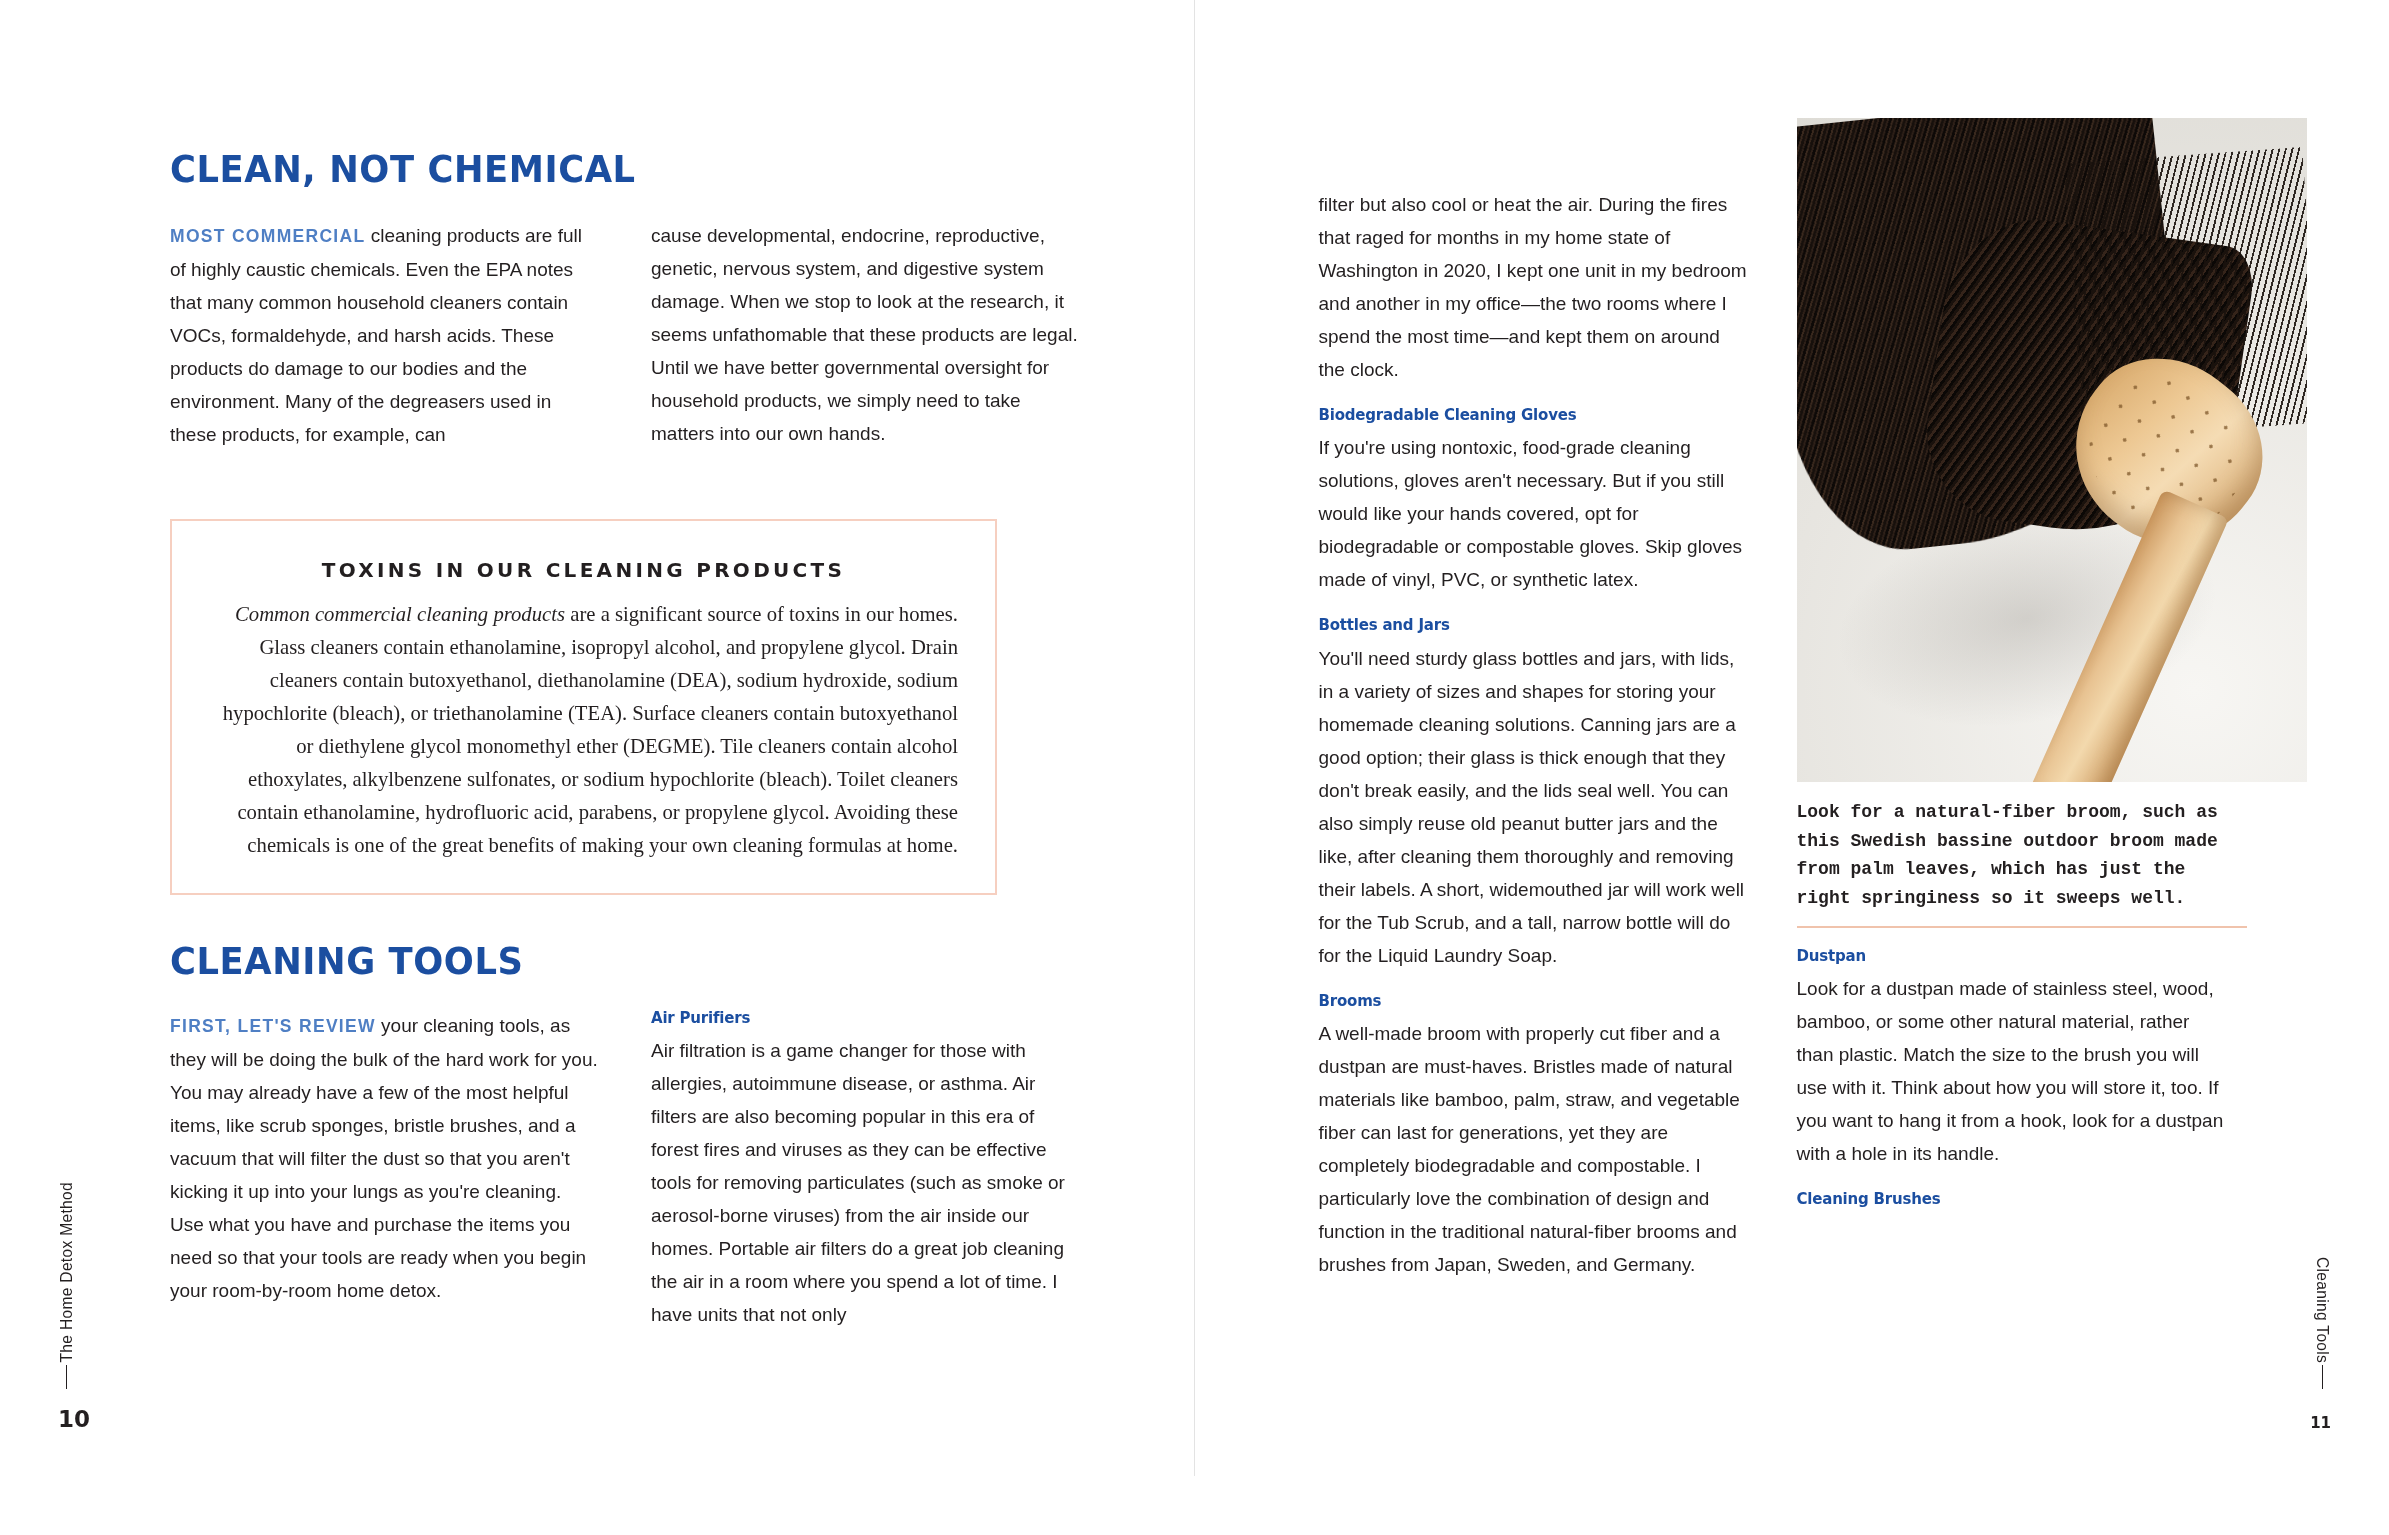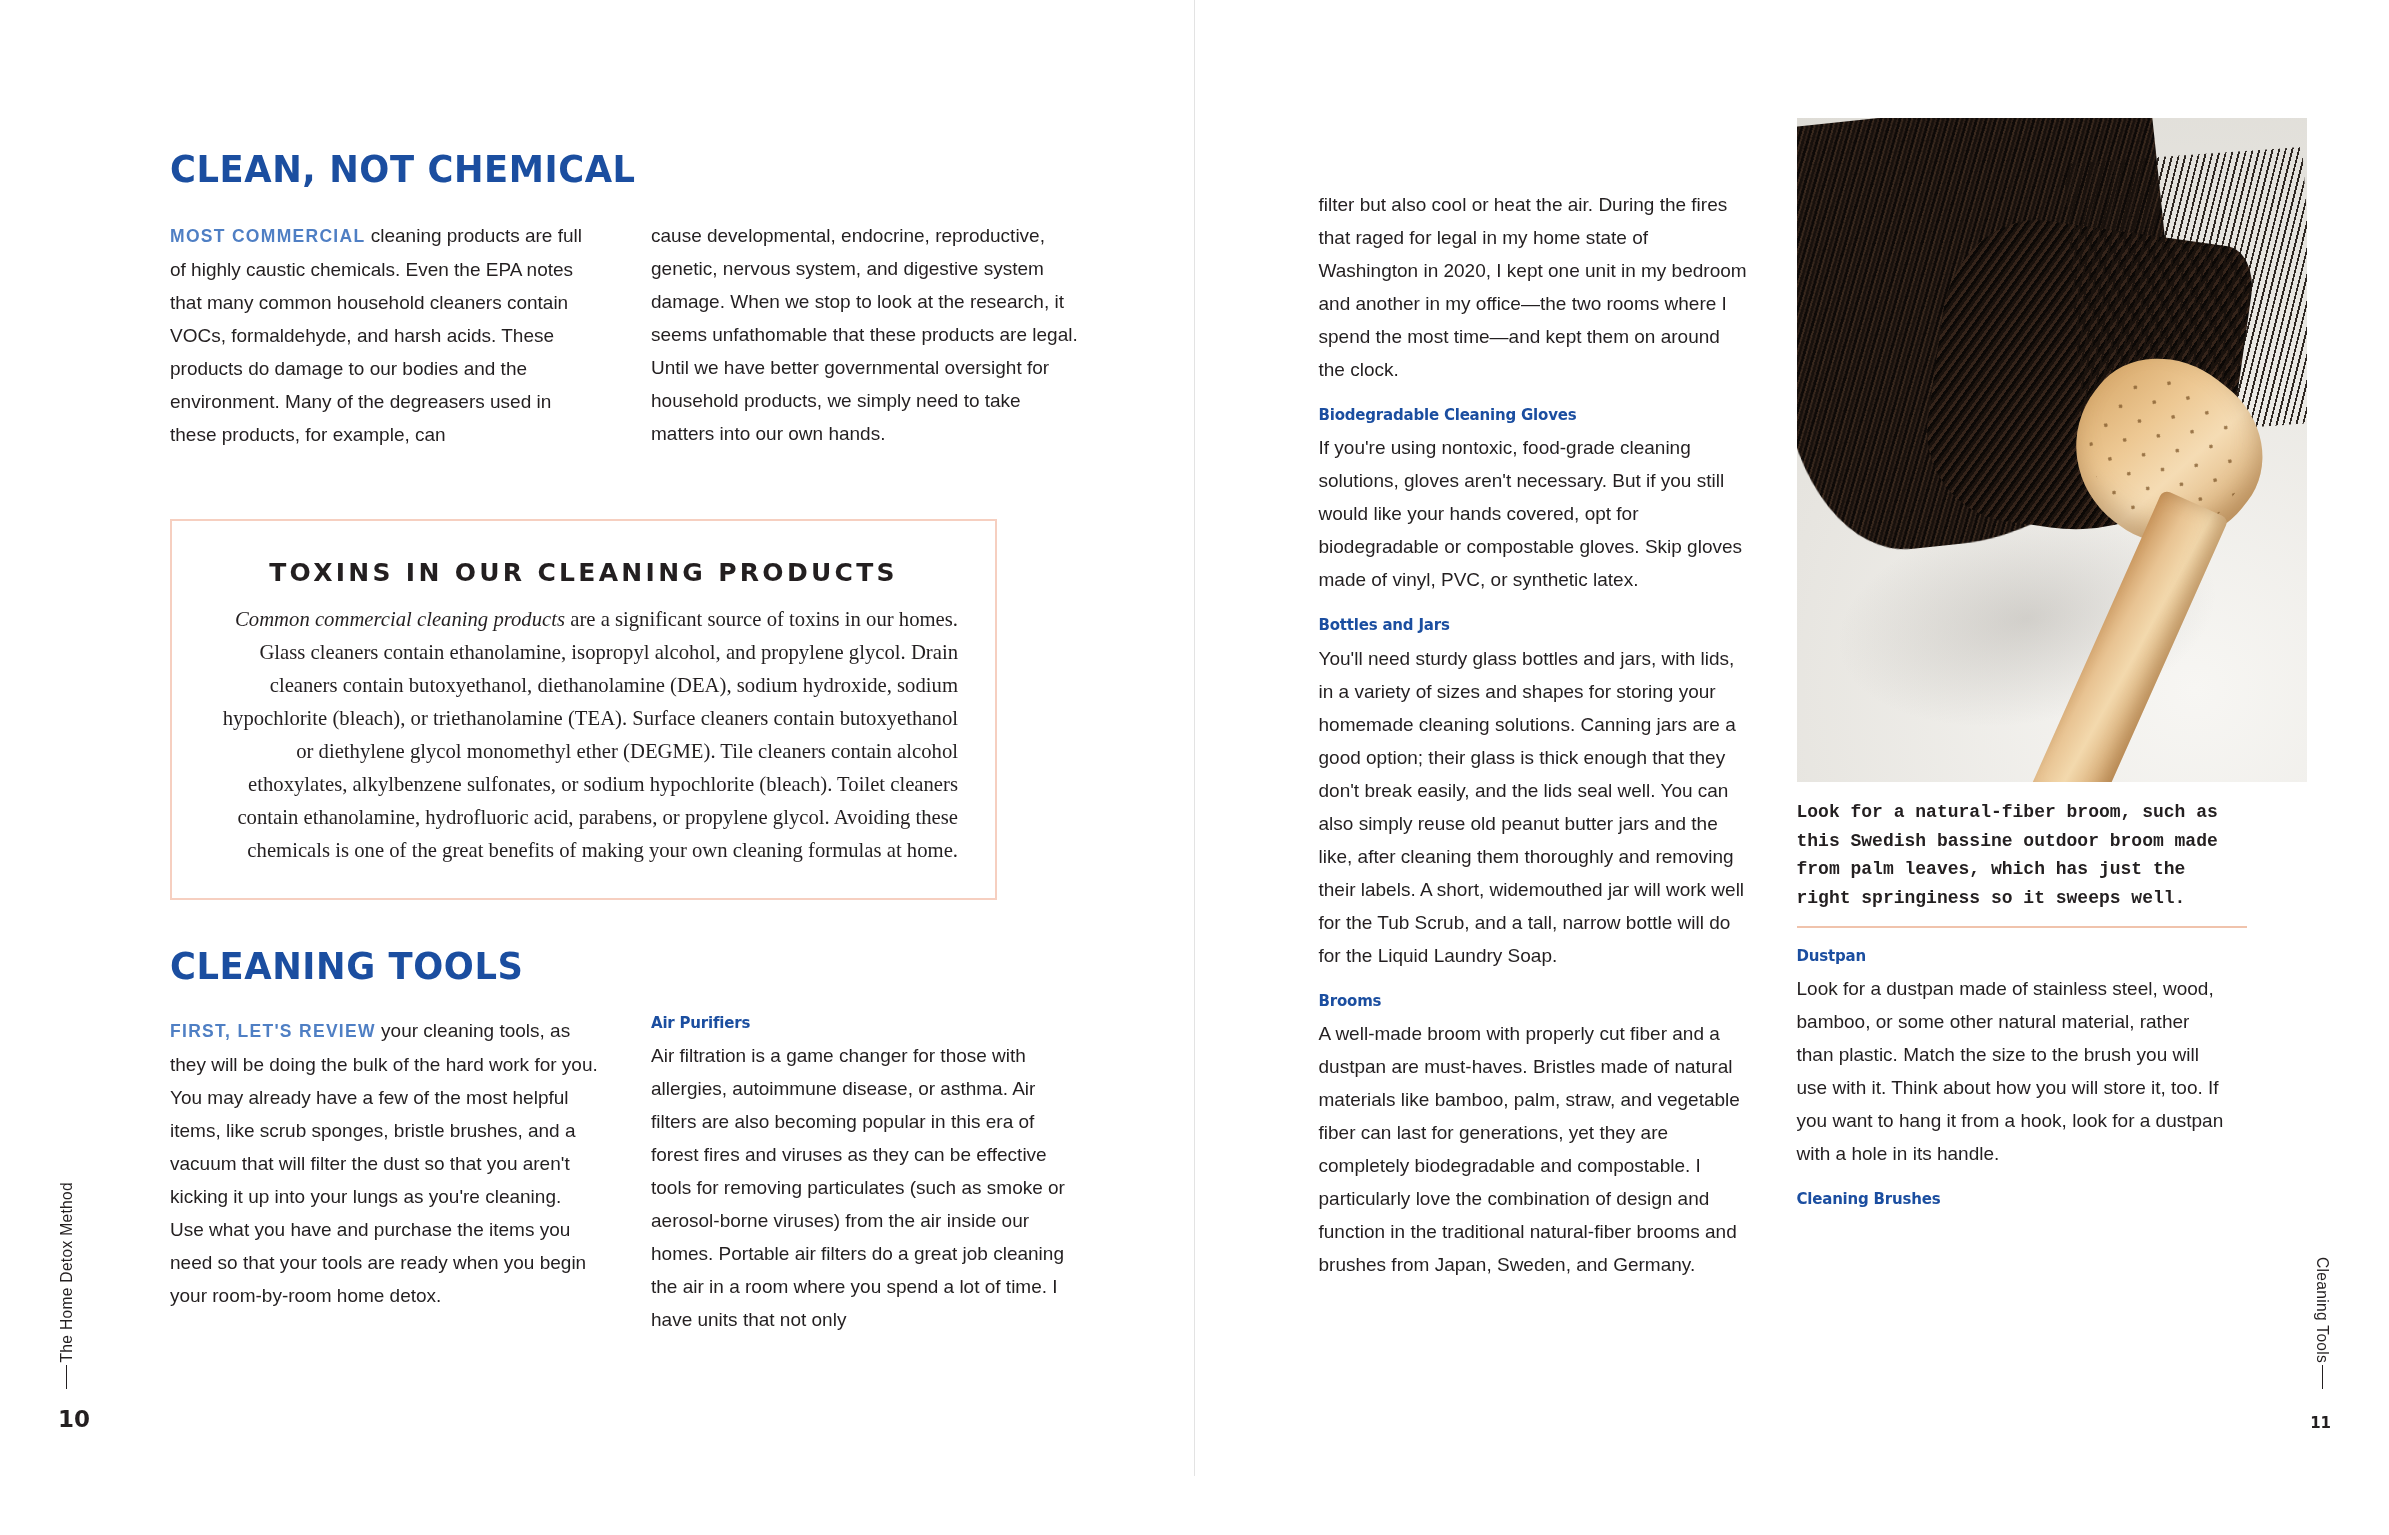--- a/index.html
+++ b/index.html
@@ -74,21 +74,21 @@
   .toxins-box {
     margin-top: 48px;
     border: 2.3px solid #f6cfc0;
     padding: 24px 37px 31px 37px;
     width: 827px;
     box-sizing: border-box;
   }
   .toxins-title {
     font-family: "DejaVu Sans", sans-serif;
     font-weight: bold;
-    font-size: 25px;
+    font-size: 20px;
     letter-spacing: 3.3px;
     color: #231f20;
     text-align: center;
     margin: 13px 0 16.5px 0;
   }
   .toxins-body {
     font-family: "Liberation Serif", serif;
     font-size: 20.7px;
     line-height: 33px;
     color: #231f20;
@@ -350,21 +350,21 @@
     </div>
 
     <div class="running-left">The Home Detox Method</div>
     <div class="rule-left"></div>
     <div class="folio-left">10</div>
   </div>
 
   <div class="page right">
 
     <div class="right-col1">
-      <p class="body">filter but also cool or heat the air. During the fires that raged for legal in my home state of Washington in 2020, I kept one unit in my bedroom and another in my office—the two rooms where I spend the most time—and kept them on around the clock.</p>
+      <p class="body">filter but also cool or heat the air. During the fires that raged for months in my home state of Washington in 2020, I kept one unit in my bedroom and another in my office—the two rooms where I spend the most time—and kept them on around the clock.</p>
 
       <h3 class="sub">Biodegradable Cleaning Gloves</h3>
       <p class="body">If you're using nontoxic, food-grade cleaning solutions, gloves aren't necessary. But if you still would like your hands covered, opt for biodegradable or compostable gloves. Skip gloves made of vinyl, PVC, or synthetic latex.</p>
 
       <h3 class="sub">Bottles and Jars</h3>
       <p class="body">You'll need sturdy glass bottles and jars, with lids, in a variety of sizes and shapes for storing your homemade cleaning solutions. Canning jars are a good option; their glass is thick enough that they don't break easily, and the lids seal well. You can also simply reuse old peanut butter jars and the like, after cleaning them thoroughly and removing their labels. A short, widemouthed jar will work well for the Tub Scrub, and a tall, narrow bottle will do for the Liquid Laundry Soap.</p>
 
       <h3 class="sub">Brooms</h3>
       <p class="body">A well-made broom with properly cut fiber and a dustpan are must-haves. Bristles made of natural materials like bamboo, palm, straw, and vegetable fiber can last for generations, yet they are completely biodegradable and compostable. I particularly love the combination of design and function in the traditional natural-fiber brooms and brushes from Japan, Sweden, and Germany.</p>
     </div>

